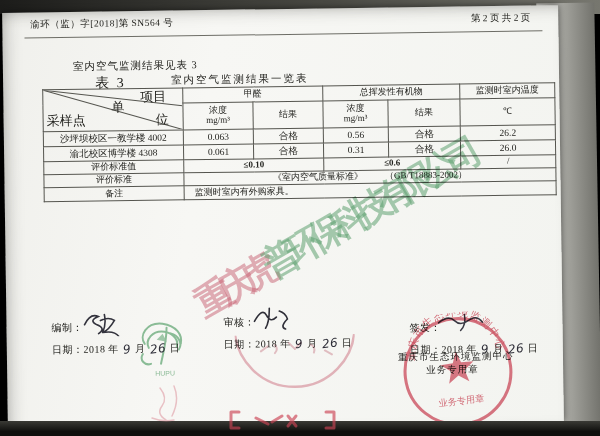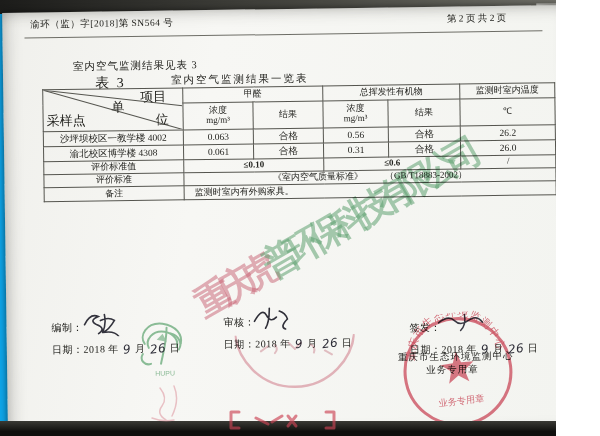--- a/index.html
+++ b/index.html
@@ -1,17 +1,17 @@
 <!DOCTYPE html>
 <html><head>
 <meta charset="utf-8">
 <style>
   html,body{margin:0;padding:0;}
   body{font-family:"Liberation Serif", serif;}
-  .stage{position:relative;width:556px;height:436px;overflow:hidden;background:#0ea5e9;}
+  .stage{position:relative;width:600px;height:436px;overflow:hidden;background:#000000;}
 
   
   .top-band{position:absolute;left:0;top:0;width:600px;height:14px;
     background:linear-gradient(90deg,#1c1c1a,#4a4a44 55%,#77776f);z-index:0;}
   .second-sheet{position:absolute;left:540px;top:3px;width:58px;height:430px;
     background:linear-gradient(90deg,#d2d2cc,#a5a59f 45%,#72726c);transform:rotate(-1deg);z-index:0;}
   .bottom-band{position:absolute;left:0;top:421px;width:600px;height:15px;
     background:linear-gradient(180deg,#3a3a35,#0f0f0d 70%);z-index:4;}
 
   
@@ -19,21 +19,21 @@
     background:linear-gradient(100deg,#f0f0ec 0%,#f7f7f4 35%,#f3f4f0 100%);
     transform:rotate(-0.8deg);
     box-shadow:0 0 7px rgba(0,0,0,.6),
       inset 14px 0 18px -14px rgba(45,45,40,.4),
       inset 0 12px 16px -12px rgba(45,45,40,.35);
     overflow:hidden;color:#23231f;}
 
   .hdr{position:absolute;left:22px;top:6px;width:518px;height:19px;
     border-bottom:1px solid #6d6d66;font-size:9.5px;display:flex;justify-content:space-between;}
   .hdr .l{margin-left:6px;letter-spacing:.5px;}
-  .hdr .r{margin-right:36px;}
+  .hdr .r{margin-right:12px;}
 
   .heading{position:absolute;left:50px;top:31px;font-size:11.5px;font-weight:bold;letter-spacing:2px;}
   .intro{position:absolute;left:70px;top:48px;font-size:10.5px;letter-spacing:1px;}
   .tbl-label{position:absolute;left:92px;top:63px;font-size:14px;letter-spacing:2px;}
   .tbl-title{position:absolute;left:168px;top:63px;font-size:10.5px;letter-spacing:2px;}
 
   table.results{position:absolute;left:39px;top:77px;border-collapse:collapse;table-layout:fixed;
     font-size:9px;line-height:1.1;}
   table.results td{border:1px solid #55554f;text-align:center;padding:0;vertical-align:middle;
     overflow:hidden;white-space:nowrap;}

